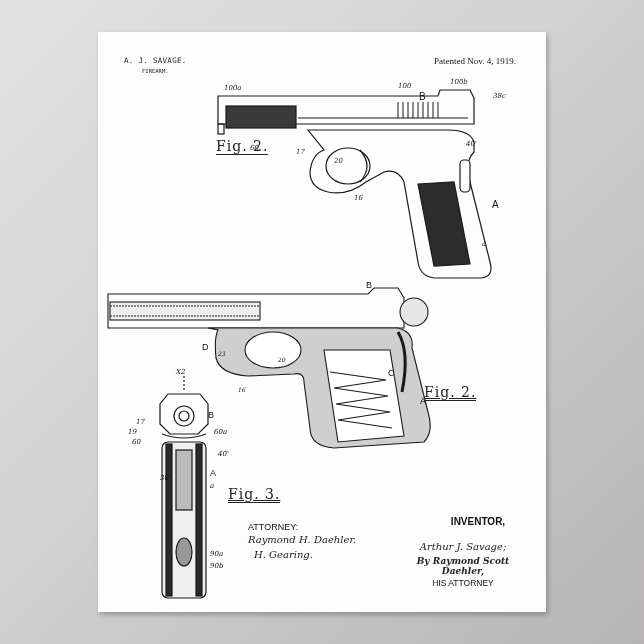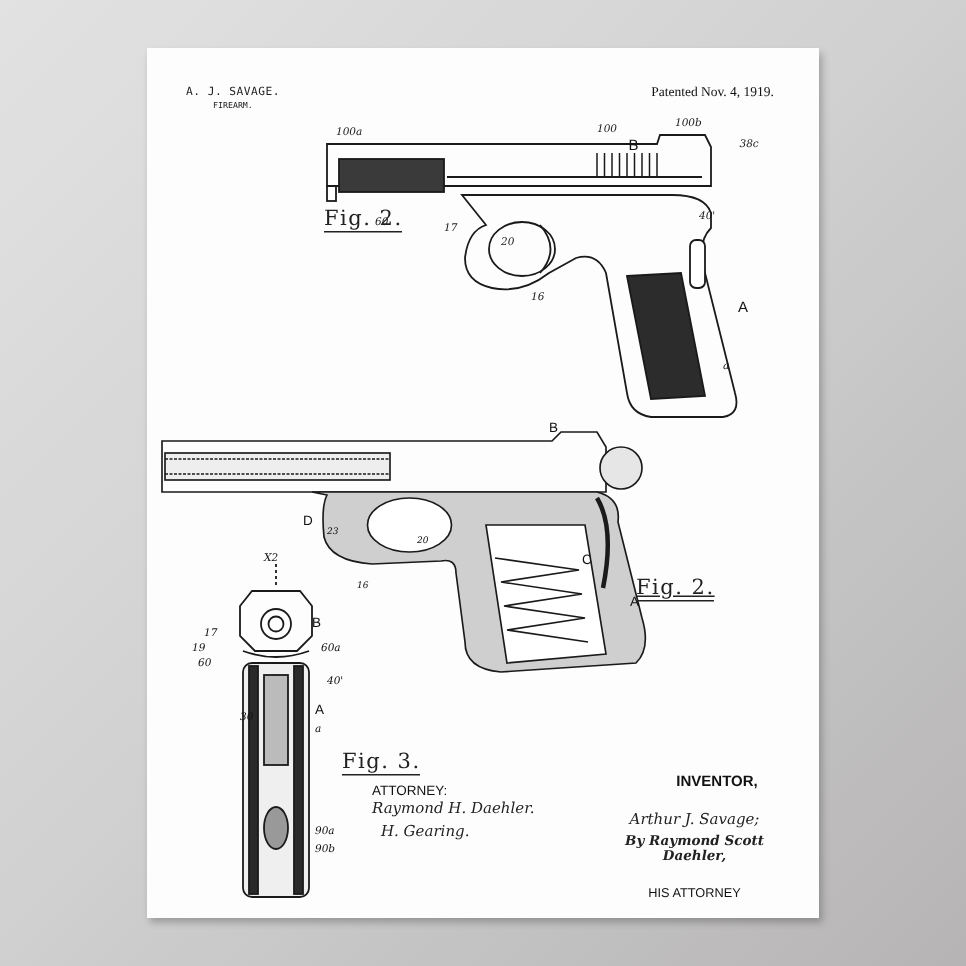--- a/index.html
+++ b/index.html
@@ -121,27 +121,27 @@
       <text x="112" y="536">90b</text>
     </g>
     <g font-family="Liberation Sans,sans-serif" font-size="9" fill="#111">
       <text x="110" y="386">B</text>
       <text x="112" y="444">A</text>
     </g>
   </svg>
 
   <div class="fig" style="left:118px;top:106px;"><span>Fig. 2.</span></div>
   <div class="fig" style="left:326px;top:352px;text-decoration:underline;"><span>Fig. 2.</span></div>
-  <div class="fig" style="left:130px;top:468px;"><span>Fig. 3.</span></div>
+  <div class="fig" style="left:130px;top:454px;text-decoration:underline;"><span>Fig. 3.</span></div>
 
   <div style="position:absolute;left:150px;top:490px;text-align:left;">
     <div class="caps" style="font-size:9px;">ATTORNEY:</div>
     <div class="sig" style="font-size:10px;margin-top:2px;">Raymond H. Daehler.</div>
     <div class="sig" style="font-size:10px;margin-top:4px;margin-left:6px;font-style:italic;">H. Gearing.</div>
   </div>
 
   <div style="position:absolute;left:300px;top:484px;width:130px;text-align:center;">
     <div class="caps" style="font-size:10px;margin-left:30px;font-weight:bold;">INVENTOR,</div>
     <div class="sig" style="font-size:10px;margin-top:14px;">Arthur J. Savage;</div>
     <div class="sig" style="font-size:9px;margin-top:4px;font-weight:bold;">By Raymond Scott Daehler,</div>
-    <div class="caps" style="font-size:8.5px;margin-top:14px;">HIS ATTORNEY</div>
+    <div class="caps" style="font-size:8.5px;margin-top:2px;">HIS ATTORNEY</div>
   </div>
 </div>
 
 </body></html>

